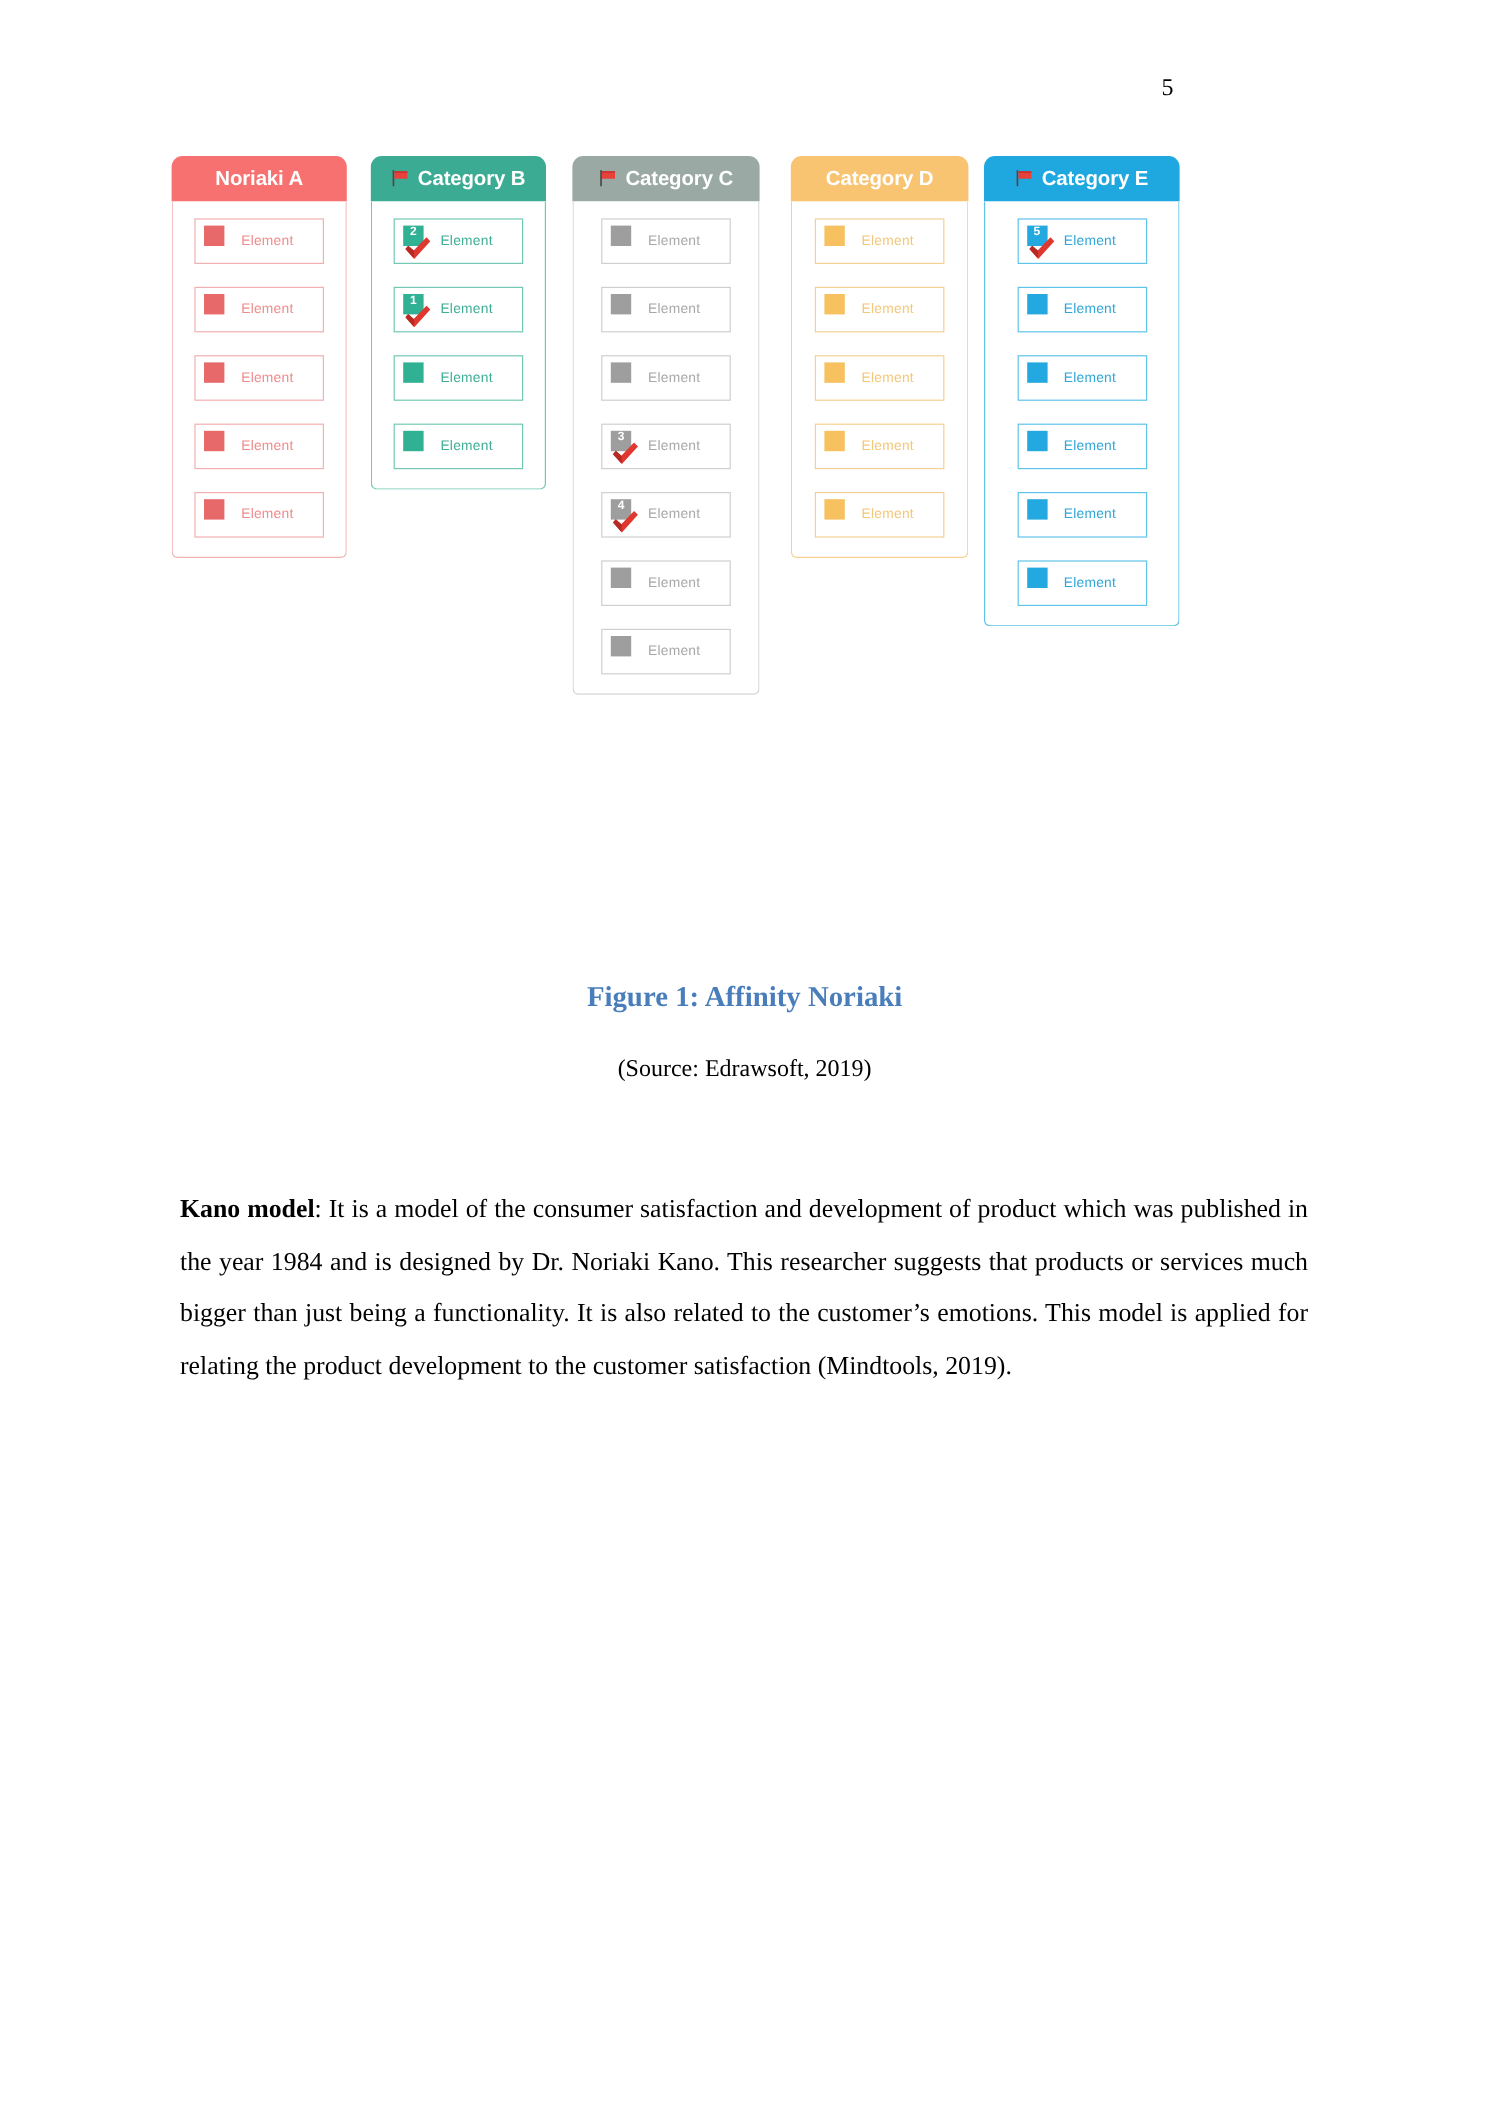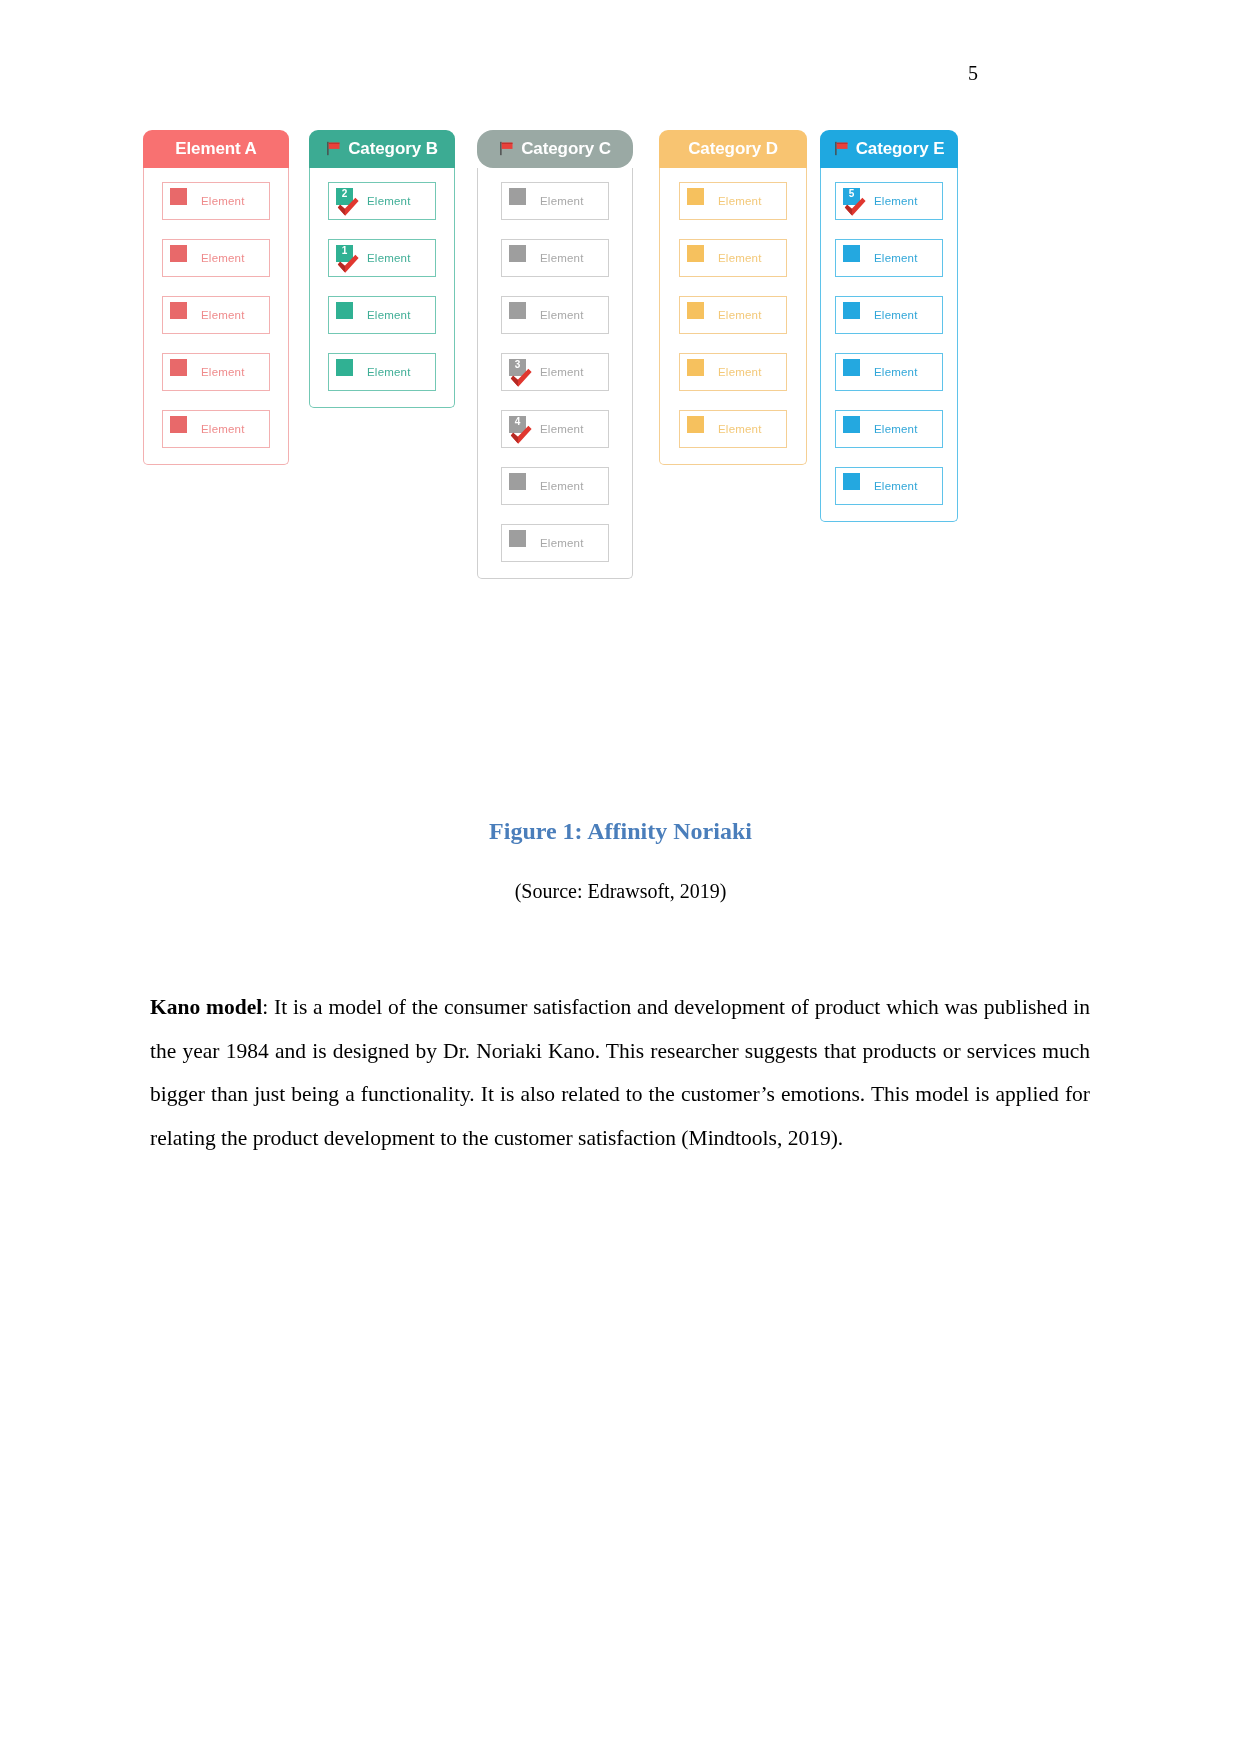--- a/index.html
+++ b/index.html
@@ -179,21 +179,21 @@
 </style>
 </head>
 <body>
 
 <div class="page-number">5</div>
 
 <div class="figure-wrap">
   <div class="board" id="board">
       <div class="category" style="left: 143px; width: 146px;">
         <div class="cat-header" style="background: rgb(248, 113, 113);">
-          <span>Element A</span>
+          <span>Noriaki A</span>
         </div>
         <div class="cat-body" style="border-color: rgb(243, 176, 177);">
           <div class="element" style="border-color: rgb(243, 176, 177);">
             <div class="el-square" style="background: rgb(232, 105, 106);"></div>
             <div class="el-label" style="color: rgb(239, 139, 140);">Element</div>
           </div>
           <div class="element" style="border-color: rgb(243, 176, 177);">
             <div class="el-square" style="background: rgb(232, 105, 106);"></div>
             <div class="el-label" style="color: rgb(239, 139, 140);">Element</div>
           </div>
@@ -241,21 +241,21 @@
             <div class="el-square" style="background: rgb(48, 177, 147);"></div>
             <div class="el-label" style="color: rgb(63, 174, 150);">Element</div>
           </div>
           <div class="element" style="border-color: rgb(115, 200, 180);">
             <div class="el-square" style="background: rgb(48, 177, 147);"></div>
             <div class="el-label" style="color: rgb(63, 174, 150);">Element</div>
           </div>
         </div>
       </div>
       <div class="category" style="left: 477px; width: 156px;">
-        <div class="cat-header" style="background: rgb(154, 169, 164); border-radius: 16px;">
+        <div class="cat-header" style="background: rgb(154, 169, 164);">
           <svg class="flag" viewBox="0 0 20 18">
             <rect x="1.2" y="1" width="1.7" height="16" fill="#4a4a4a"></rect>
             <path d="M3 2 L16 2 L16 9.5 L3 9.5 Z" fill="#e8413b"></path>
             <path d="M3 2 L16 2 L16 3.6 L3 3.6 Z" fill="#c62f2b"></path>
           </svg>
           <span>Category C</span>
         </div>
         <div class="cat-body" style="border-color: rgb(207, 207, 207);">
           <div class="element" style="border-color: rgb(207, 207, 207);">
             <div class="el-square" style="background: rgb(158, 158, 158);"></div>
@@ -315,21 +315,21 @@
           <div class="element" style="border-color: rgb(245, 207, 147);">
             <div class="el-square" style="background: rgb(246, 193, 94);"></div>
             <div class="el-label" style="color: rgb(243, 200, 120);">Element</div>
           </div>
           <div class="element" style="border-color: rgb(245, 207, 147);">
             <div class="el-square" style="background: rgb(246, 193, 94);"></div>
             <div class="el-label" style="color: rgb(243, 200, 120);">Element</div>
           </div>
         </div>
       </div>
-      <div class="category" style="left: 820px; width: 138px;">
+      <div class="category" style="left: 820px; width: 163px;">
         <div class="cat-header" style="background: rgb(31, 168, 224);">
           <svg class="flag" viewBox="0 0 20 18">
             <rect x="1.2" y="1" width="1.7" height="16" fill="#4a4a4a"></rect>
             <path d="M3 2 L16 2 L16 9.5 L3 9.5 Z" fill="#e8413b"></path>
             <path d="M3 2 L16 2 L16 3.6 L3 3.6 Z" fill="#c62f2b"></path>
           </svg>
           <span>Category E</span>
         </div>
         <div class="cat-body" style="border-color: rgb(95, 195, 234);">
           <div class="element" style="border-color: rgb(95, 195, 234);">

